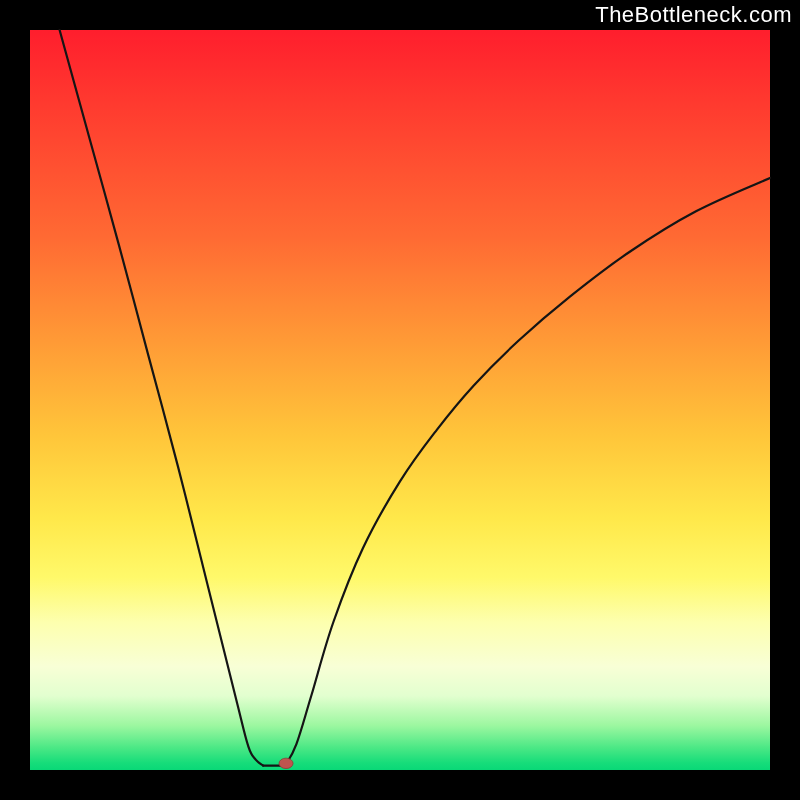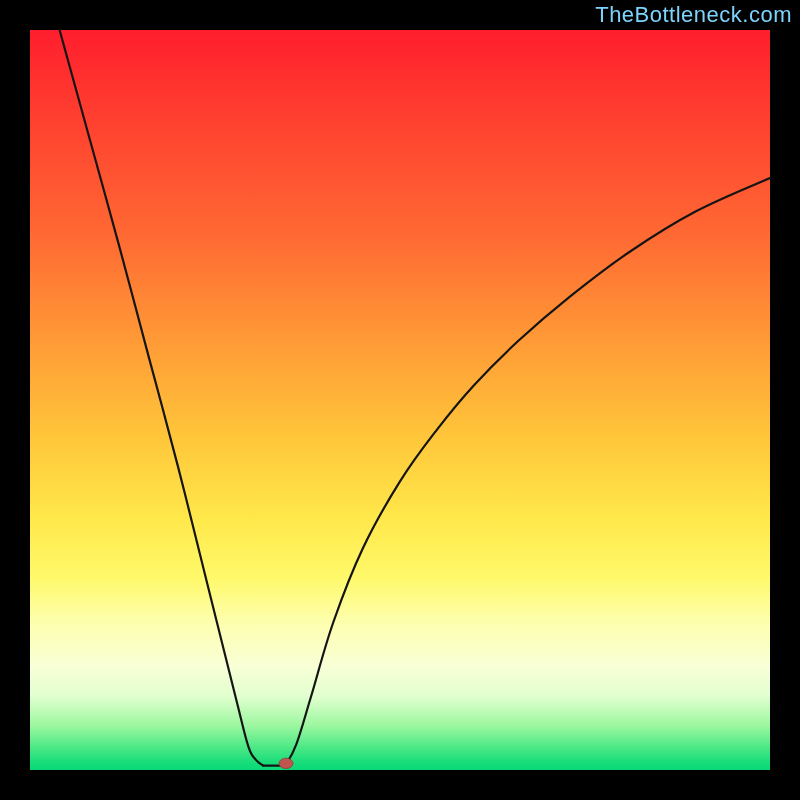--- a/index.html
+++ b/index.html
@@ -14,21 +14,21 @@
   .outer {
     position: relative;
     width: 800px;
     height: 800px;
     background: #000;
   }
   .watermark {
     position: absolute;
     top: 2px;
     right: 8px;
-    color: #7dd3fc;
+    color: #ffffff;
     font-size: 22px;
     font-weight: 500;
     letter-spacing: 0.5px;
     user-select: none;
     z-index: 5;
     text-align: right;
   }
   .plot-area {
     position: absolute;
     left: 30px;

